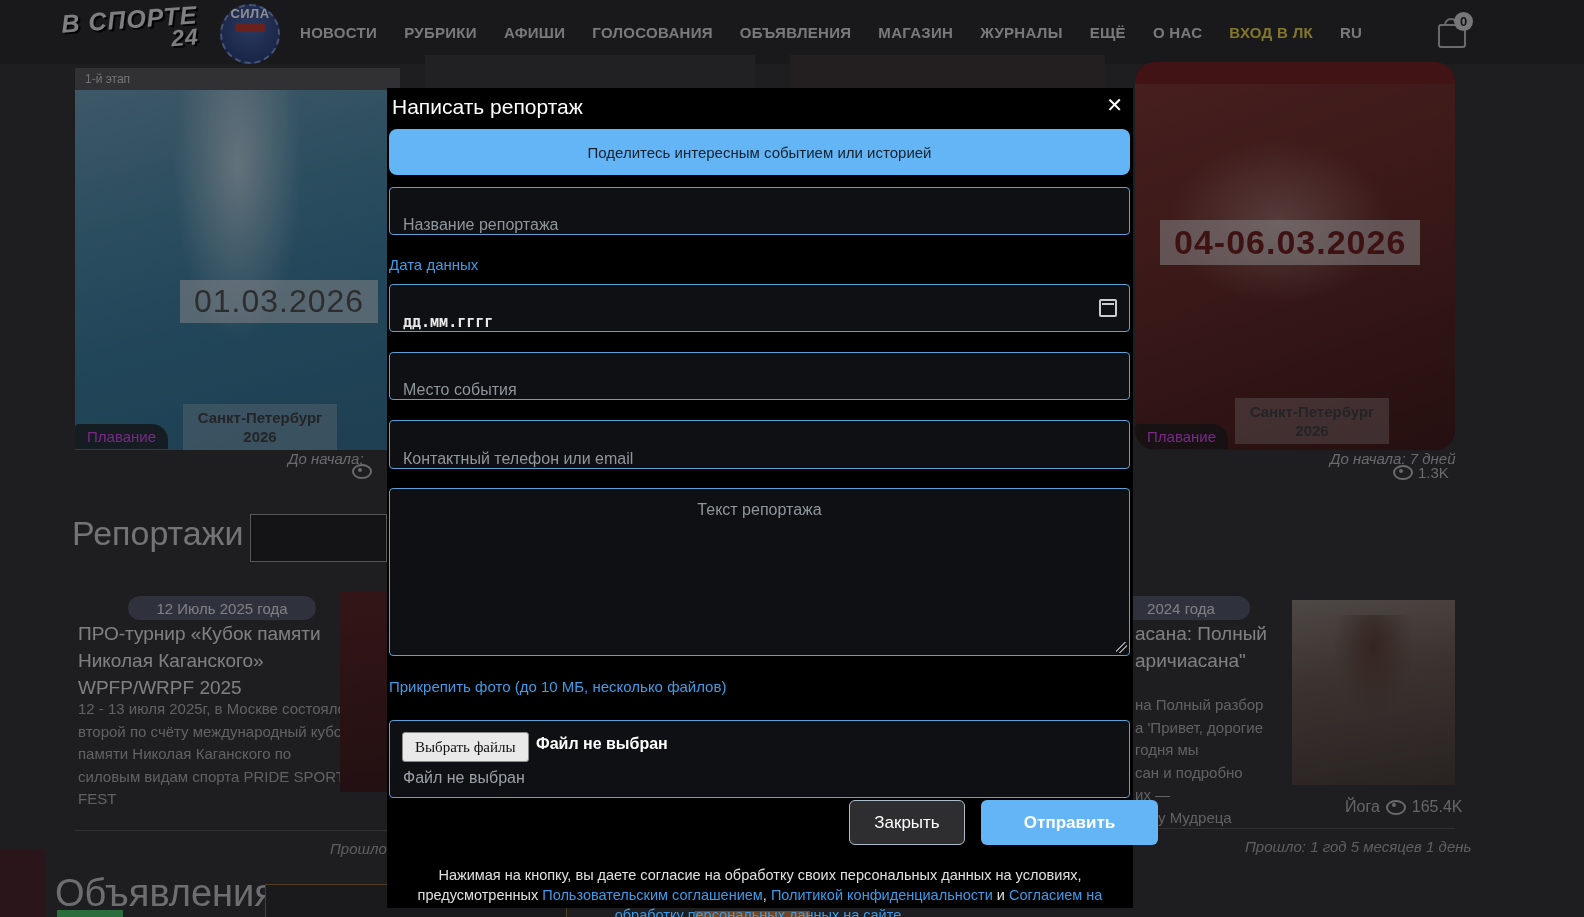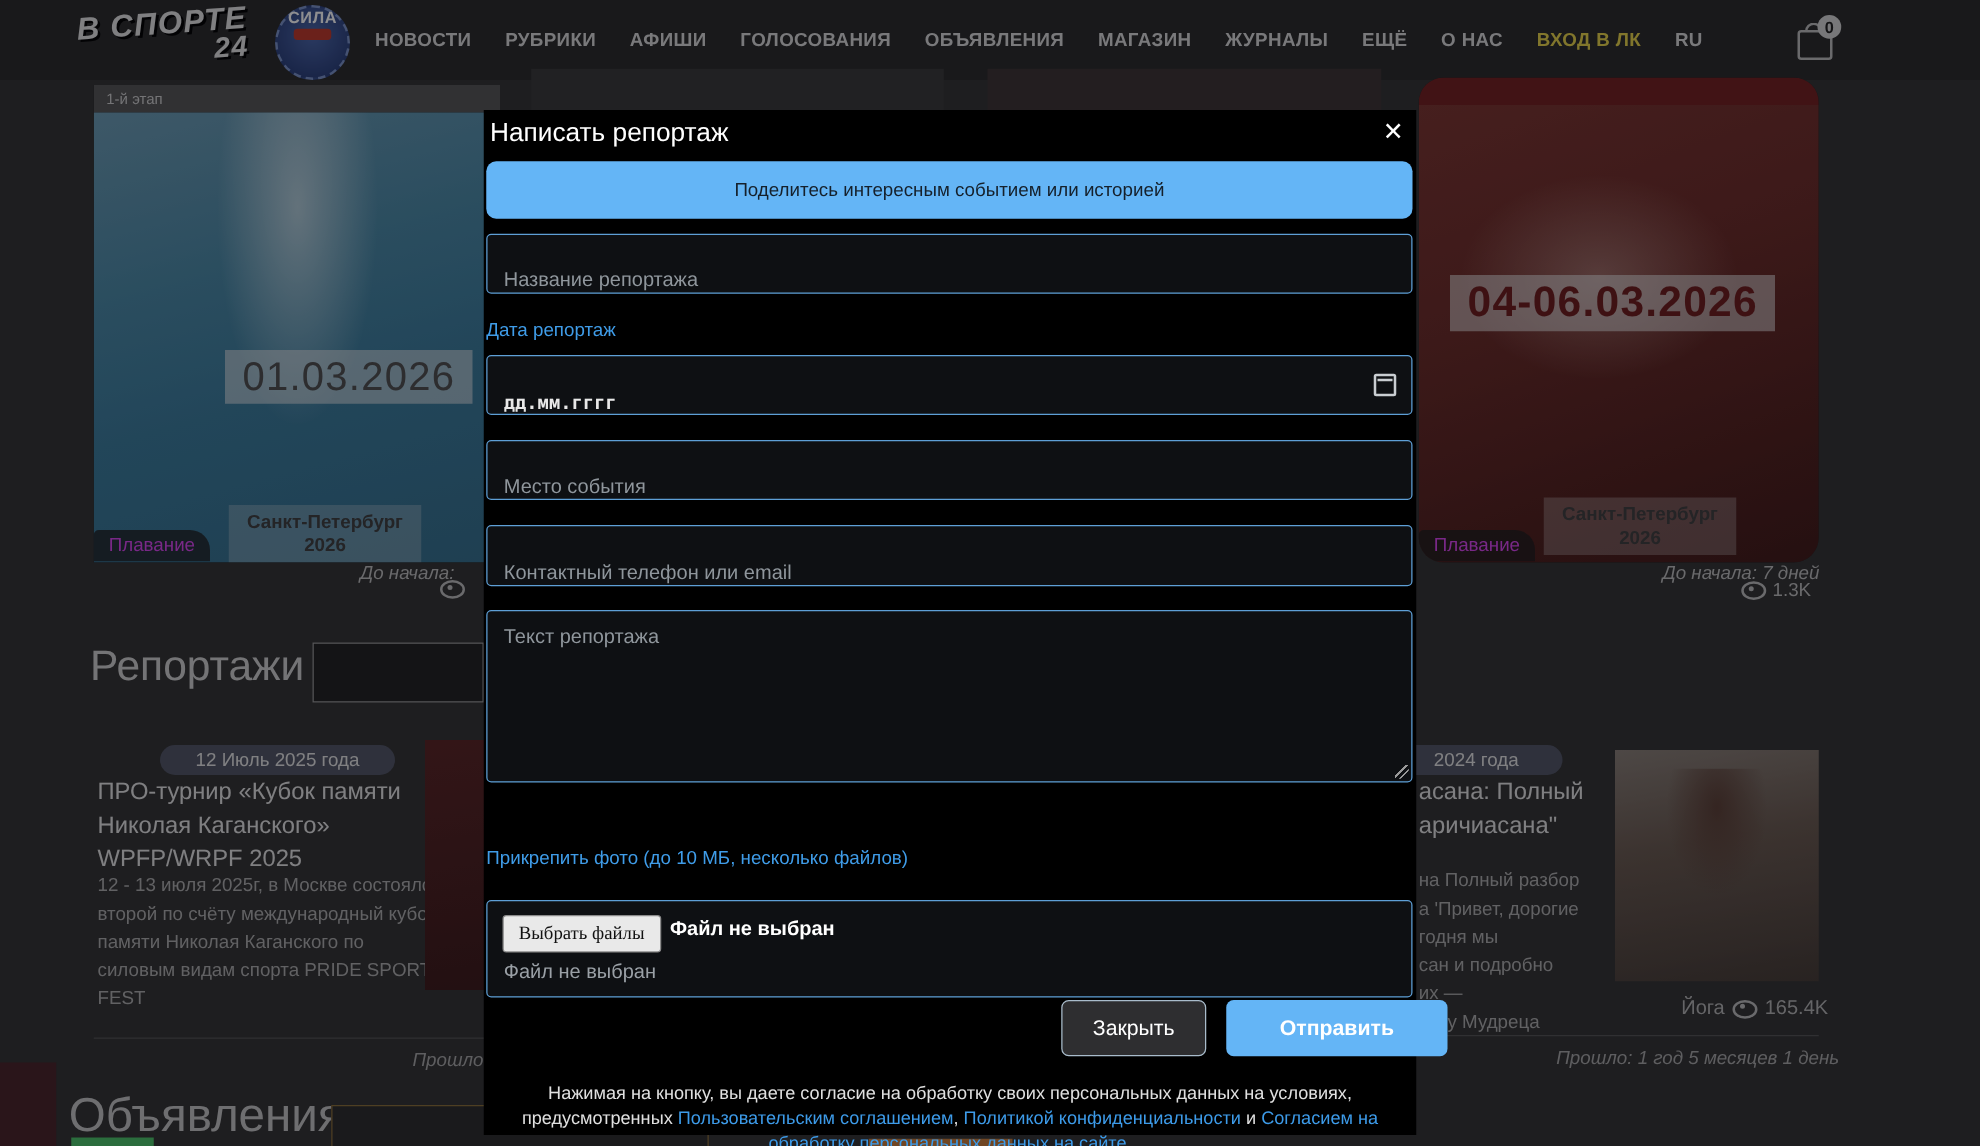--- a/index.html
+++ b/index.html
@@ -218,35 +218,35 @@
 <div id="modal">
   <div class="m-title">Написать репортаж</div>
   <div class="m-close">✕</div>
 
   <div class="m-banner">Поделитесь интересным событием или историей</div>
 
   <div class="field" style="top:99px;height:48px;">
     <span class="ph">Название репортажа</span>
   </div>
 
-  <div class="m-label" style="top:168px;">Дата репортаж</div>
+  <div class="m-label" style="top:168px;">Дата данных</div>
   <div class="field" style="top:264px;height:48px;">
     <span class="ph">Место события</span>
   </div>
 
   <div class="field" style="top:196px;height:48px;">
     <span class="date-val">дд.мм.гггг</span>
     <span class="cal"></span>
   </div>
 
   <div class="field" style="top:332px;height:49px;">
     <span class="ph">Контактный телефон или email</span>
   </div>
 
-  <div class="field textarea" style="top:400px;height:138px;">
+  <div class="field textarea" style="top:400px;height:168px;justify-content:center;">
     <span class="ph">Текст репортажа</span>
     <span class="rz"></span>
   </div>
 
   <div class="m-label" style="top:590px;">Прикрепить фото (до 10 МБ, несколько файлов)</div>
   <div class="filebox" style="top:616px;height:78px;">
     <span class="filebtn">Выбрать файлы</span>
     <span class="filestatus">Файл не выбран</span>
     <span class="filestatus2">Файл не выбран</span>
   </div>

